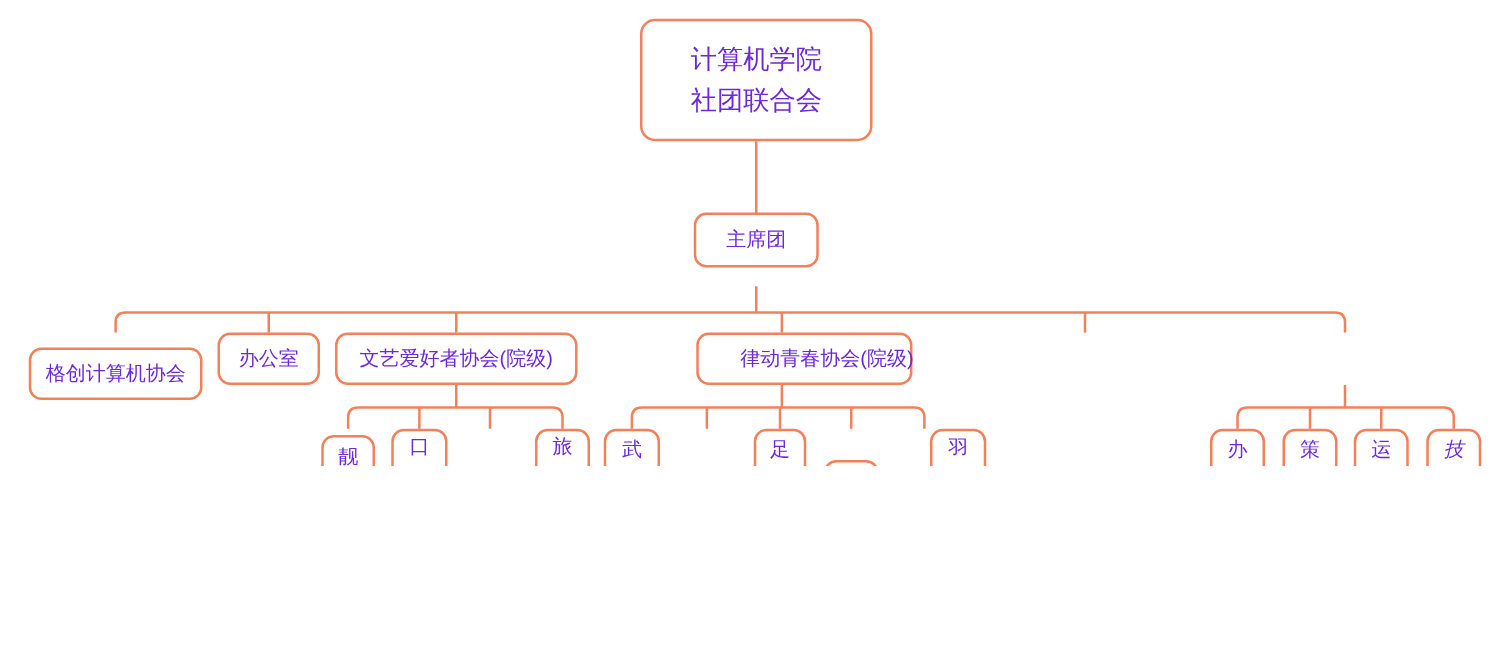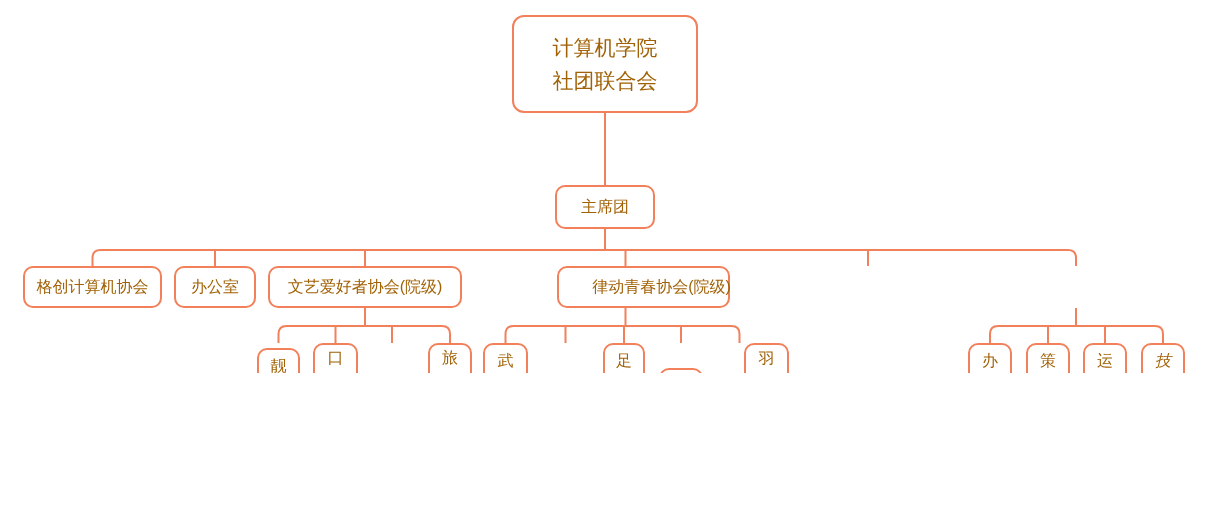--- a/index.html
+++ b/index.html
@@ -1,18 +1,18 @@
 <!DOCTYPE html>
 <html><head>
 <meta charset="utf-8">
 <style>
   html,body{margin:0;padding:0;background:#ffffff;}
   .canvas{
     position:relative;width:1208px;height:373px;background:#ffffff;
-    font-family:"Liberation Sans","DejaVu Sans",sans-serif;color:#a16207;
+    font-family:"Liberation Sans","DejaVu Sans",sans-serif;color:#6d28d9;
     overflow:hidden;
   }
   .canvas svg{position:absolute;left:0;top:0;pointer-events:none;}
   .node{
     position:absolute;box-sizing:border-box;background:#ffffff;
     border:2px solid #F2815B;border-radius:10px;
     display:flex;align-items:center;justify-content:center;
     font-size:16px;white-space:nowrap;z-index:2;
   }
   .node.root{border-radius:12px;font-size:21px;text-align:center;}
@@ -38,25 +38,25 @@
     </g>
   </svg>
 
   <div class="node root" style="left:512px;top:15px;width:186px;height:98px;">
     <div class="lines">
       <div>计算机学院</div>
       <div>社团联合会</div>
     </div>
   </div>
 
-  <div class="node" style="left:555px;top:185px;width:100px;height:44px;">
+  <div class="node" style="left:555px;top:170px;width:100px;height:44px;">
     <span>主席团</span>
   </div>
 
-  <div class="node" style="left:23px;top:266px;width:139px;height:42px;">
+  <div class="node" style="left:23px;top:278px;width:139px;height:42px;">
     <span>格创计算机协会</span>
   </div>
   <div class="node" style="left:174px;top:266px;width:82px;height:42px;">
     <span>办公室</span>
   </div>
   <div class="node" style="left:268px;top:266px;width:194px;height:42px;">
     <span>文艺爱好者协会(院级)</span>
   </div>
   <div class="node" style="left:557px;top:266px;width:173px;height:42px;padding-left:36px;">
     <span>律动青春协会(院级)</span>

